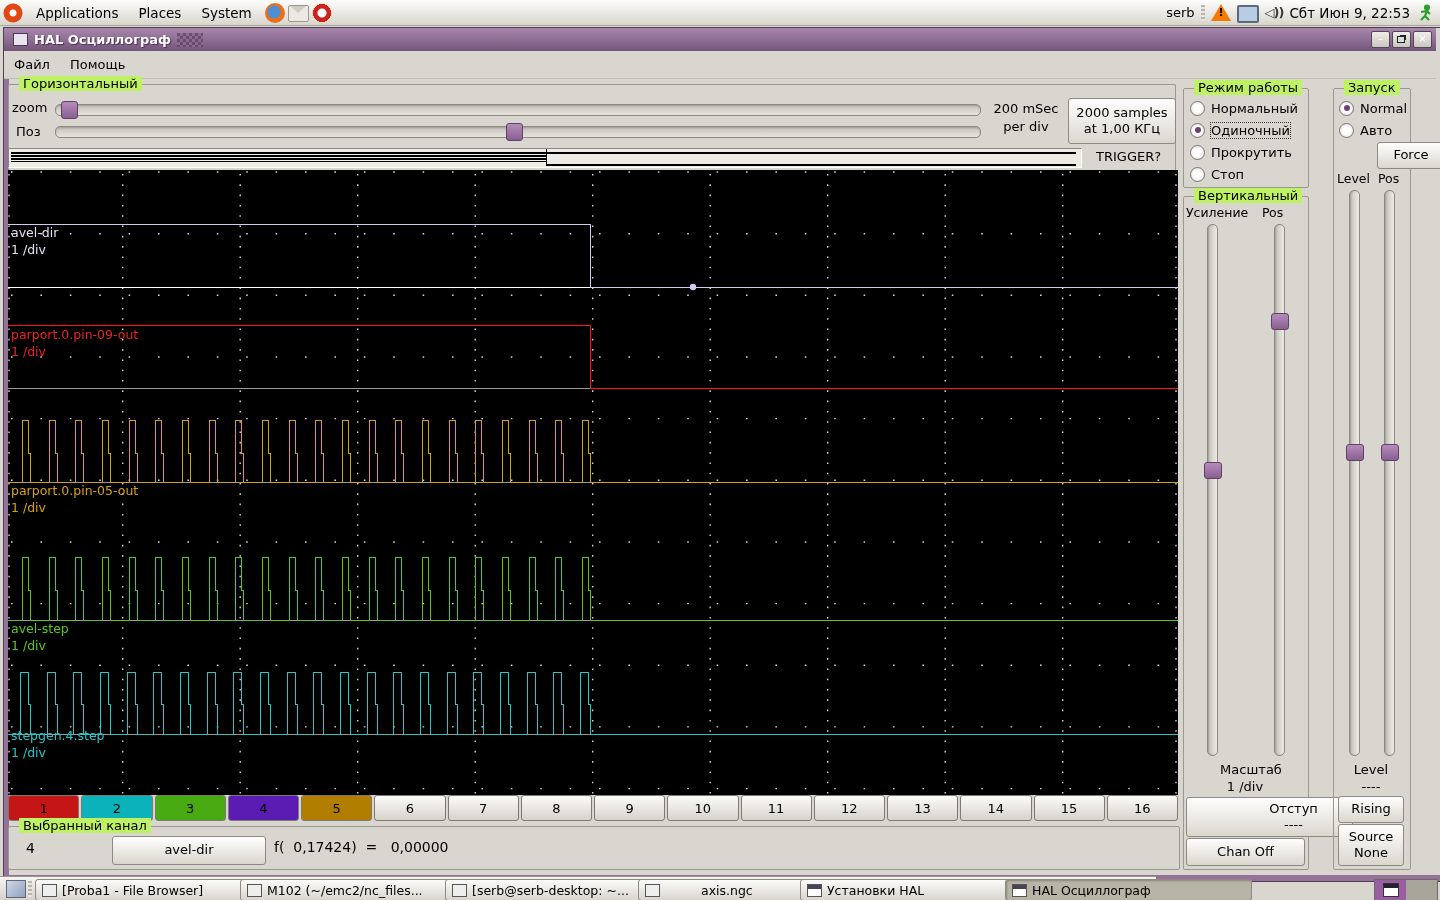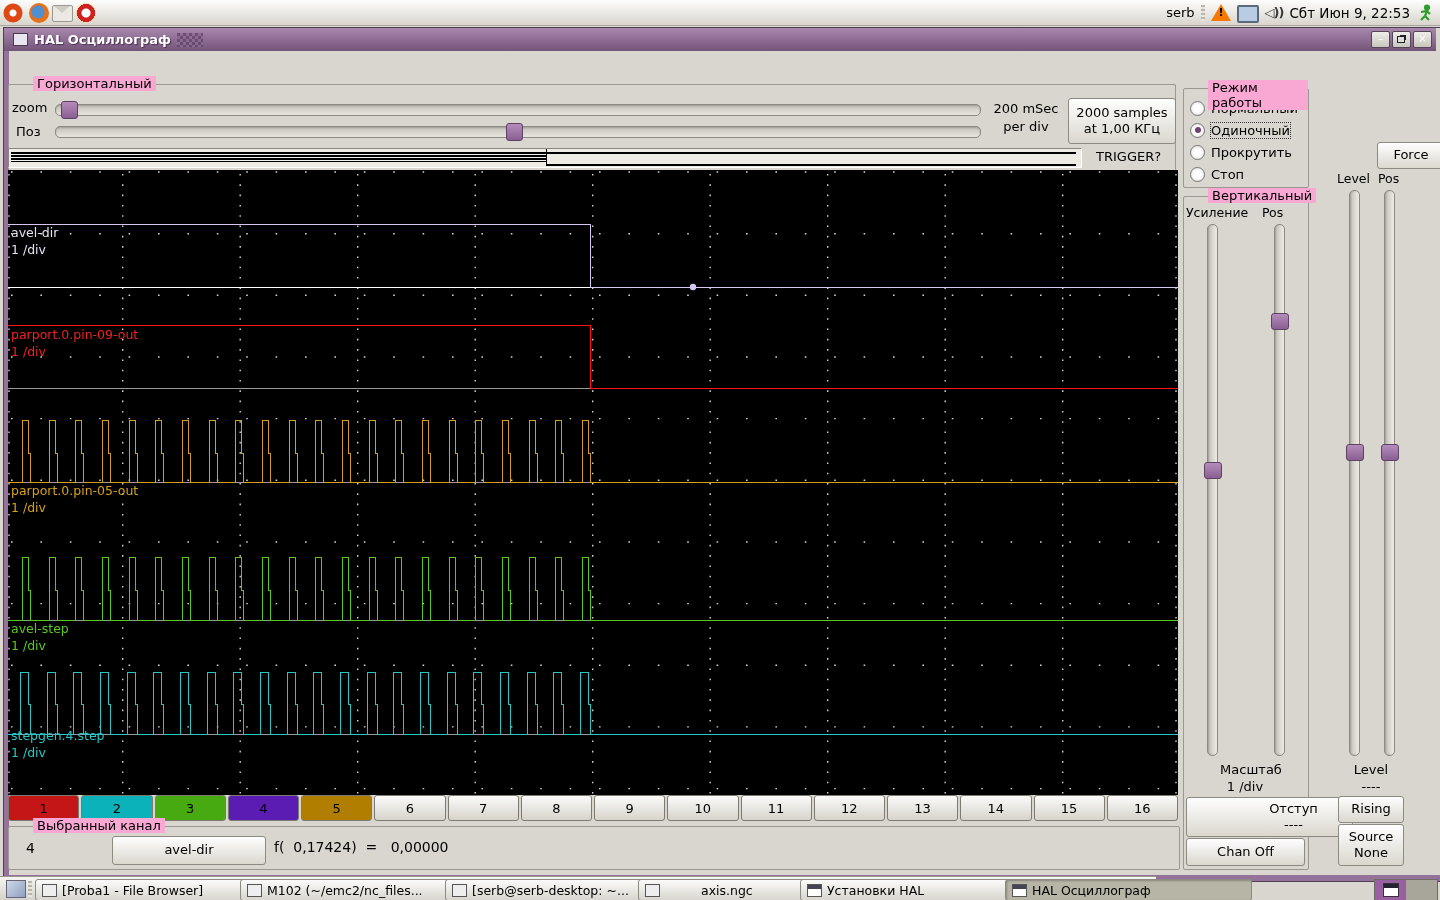--- a/index.html
+++ b/index.html
@@ -39,21 +39,21 @@
   #win-buttons{margin-left:auto;display:flex;gap:2px;padding-right:4px;}
   .win-btn{width:17px;height:15px;background:linear-gradient(#efede8,#c9c6be);border:1px solid #55455a;
     font-size:10px;line-height:13px;text-align:center;border-radius:2px;position:relative;}
   .glyph-restore{position:absolute;left:4px;top:4px;width:6px;height:5px;border:1px solid #222;background:#ddd;box-shadow:2px -2px 0 -1px #222;}
   #menubar{position:absolute;left:-5px;top:23px;width:1432px;height:27px;background:#d9d6cf;
     border-bottom:1px solid #c2bfb7;display:flex;align-items:center;}
   .menu-item{padding:4px 10px;font-size:13px;}
 
   
   .gbox{border:1px solid #9b988f;border-radius:2px;}
-  .gbox-label{position:absolute;top:-9px;left:24px;background:#f9a8d4;padding:0 4px;font-size:13px;}
+  .gbox-label{position:absolute;top:-9px;left:10px;background:#bef264;padding:0 4px;font-size:13px;}
 
   
   .hslider-track{position:absolute;height:10px;border:1px solid #8d8a82;border-radius:5px;
     background:linear-gradient(#c3c0b8,#e9e6df);box-shadow:inset 0 1px 2px #00000030;}
   .vslider-track{position:absolute;width:9px;border:1px solid #8d8a82;border-radius:5px;
     background:linear-gradient(90deg,#c3c0b8,#efece5);box-shadow:inset 1px 0 2px #00000030;}
   .slider-handle{position:absolute;width:15px;height:16px;top:-4px;border-radius:3px;
     background:linear-gradient(#b48cba,#8a5f92);border:1px solid #5e4165;}
   .vslider-track .slider-handle{left:-4px;width:16px;height:15px;top:0;}
 
@@ -101,20 +101,25 @@
   .txt{position:absolute;white-space:pre;}
   .ctr{text-align:center;}
 </style>
 </head>
 <body>
 
 <div id="screen">
 
   <div id="panel-top" class="abs">
     <span class="p-icon" id="ubuntu-logo"></span>
+    <span id="panel-menus" style="display:flex;">
+        <span class="panel-menu">Applications</span>
+        <span class="panel-menu">Places</span>
+        <span class="panel-menu">System</span>
+      </span>
     <span class="p-icon" id="firefox-icon"></span>
     <span id="mail-icon"></span>
     <span class="p-icon" id="help-icon"></span>
     <span id="panel-right">
       <span>serb</span>
       <span class="grip"></span>
       <span id="warning-icon"></span>
       <span id="display-icon"></span>
       <span class="spk">◁))</span>
       <span id="clock">Сбт Июн  9, 22:53</span>
@@ -132,20 +137,24 @@
       <span id="title-icon"></span>
       <span id="win-title">HAL Осциллограф</span>
       <span id="title-deco"></span>
       <span id="win-buttons">
         <span class="win-btn">–</span>
         <span class="win-btn">
             <span class="glyph-restore"></span>
           </span>
         <span class="win-btn">×</span>
       </span>
+    </div>
+    <div id="menubar">
+      <span class="menu-item">Файл</span>
+      <span class="menu-item">Помощь</span>
     </div>
   </div>
 
   <div class="abs gbox" style="left:8px;top:84px;width:1166px;height:86px;border-bottom:none;">
     <span class="gbox-label">Горизонтальный</span>
   </div>
   <div class="abs txt" style="left:12px;top:100px;">zoom</div>
   <div class="hslider-track abs" style="left:55px;top:104px;width:924px;">
     <span class="slider-handle" style="left: 4.545px;"></span>
   </div>
@@ -232,20 +241,35 @@
   <div class="abs txt ctr" style="left:1183px;top:762px;width:136px;">Масштаб</div>
   <div class="abs txt ctr" style="left:1183px;top:779px;width:124px;">1 /div</div>
   <div class="abs btn" style="left:1186px;top:797px;width:117px;height:38px;padding-left:48px;">
     <span>Отступ</span>
     <span>----</span>
   </div>
   <div class="abs btn" style="left:1186px;top:838px;width:117px;height:26px;">
     <span>Chan Off</span>
   </div>
 
+  <div class="abs gbox" style="left:1333px;top:88px;width:76px;height:780px;">
+    <span class="gbox-label">Запуск</span>
+    <div style="padding:8px 0 0 5px;">
+        <div class="radio-row">
+          <span class="radio">
+            <span class="radio-dot"></span>
+          </span>
+          <span class="radio-label">Normal</span>
+        </div>
+        <div class="radio-row">
+          <span class="radio"></span>
+          <span class="radio-label">Авто</span>
+        </div>
+      </div>
+  </div>
   <div class="abs btn" style="left:1337px;top:142px;width:66px;height:25px;margin-left:40px;">
     <span>Force</span>
   </div>
   <div class="abs txt" style="left:1337px;top:171px;font-size:12.5px;">Level</div>
   <div class="abs txt" style="left:1378px;top:171px;font-size:12.5px;">Pos</div>
   <div class="vslider-track abs" style="left:1349px;top:190px;height:564px;">
     <span class="slider-handle" style="top: 252.54px;"></span>
   </div>
   <div class="vslider-track abs" style="left:1384px;top:190px;height:564px;">
     <span class="slider-handle" style="top: 252.54px;"></span>

